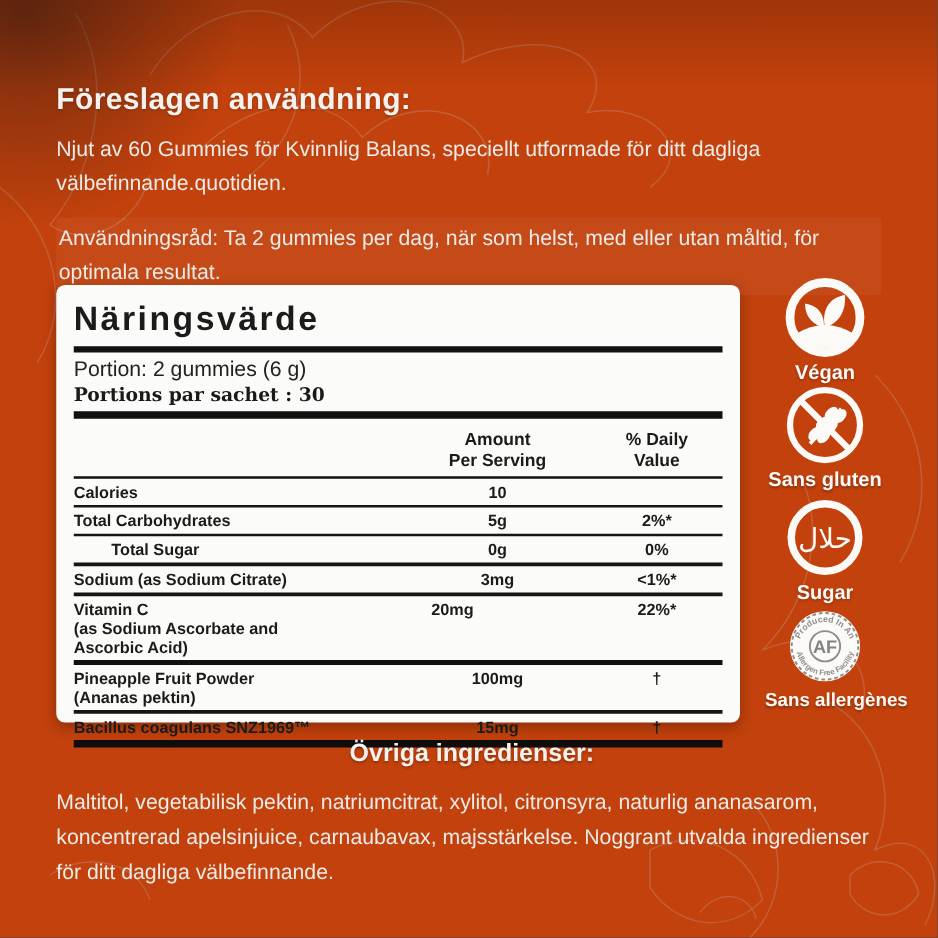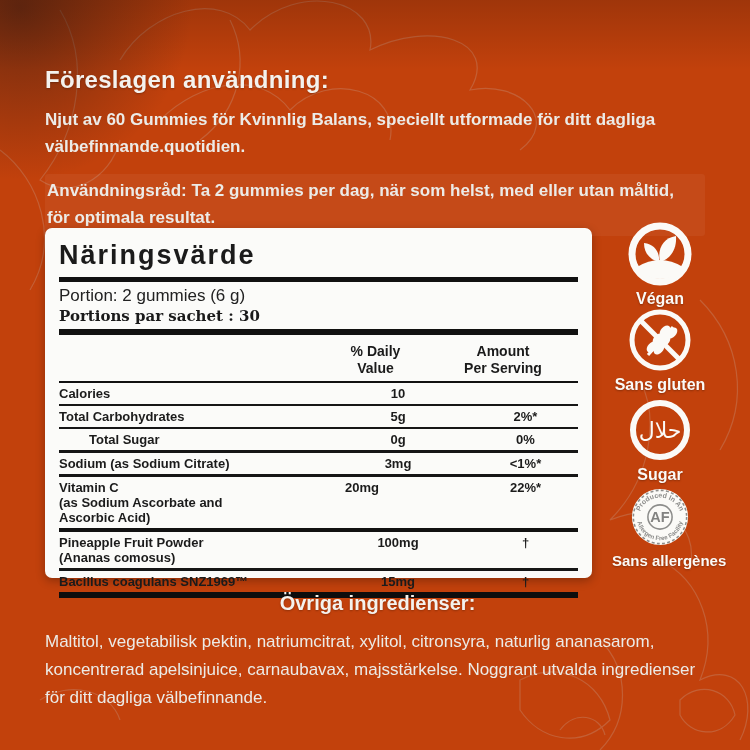--- a/index.html
+++ b/index.html
@@ -13,21 +13,21 @@
   .vignette-tl{position:absolute;left:-70px;top:-70px;width:300px;height:260px;
     background:radial-gradient(circle at 30% 30%, rgba(25,18,18,.5), rgba(25,18,18,0) 62%);
     pointer-events:none;}
   .vignette-top{position:absolute;left:0;top:0;width:100%;height:70px;
     background:linear-gradient(180deg, rgba(0,0,0,.18), rgba(0,0,0,0));pointer-events:none;}
 
   
   .usage{position:absolute;left:45px;top:66px;width:660px;color:#f1efeb;}
   .usage h1{margin:0 0 12px 0;font-size:24px;font-weight:bold;letter-spacing:.3px;
     color:#f4f2ee;text-shadow:0 1px 2px rgba(0,0,0,.25);}
-  .usage p{margin:0 0 14px 0;font-size:17px;line-height:27px;color:#ecebe7;font-weight:bold;}
+  .usage p{margin:0 0 14px 0;font-size:17px;line-height:27px;color:#ecebe7;}
   .usage p.banded{background:rgba(255,255,255,.05);padding:3px 4px 5px 2px;border-radius:3px;}
 
   
   .card{position:absolute;left:45px;top:228px;width:547px;height:350px;
     background:#fbfbf9;border-radius:7px;box-shadow:0 3px 10px rgba(0,0,0,.28);
     padding:10px 14px 0 14px;box-sizing:border-box;color:#1b1b1b;}
   .nf-title{font-size:27px;font-weight:bold;letter-spacing:2px;margin:2px 0 6px 0;
     font-family:"Liberation Sans",sans-serif;}
   .bar{height:5px;background:#111;margin:3px 0;}
   .bar.thickest{height:6px;}
@@ -102,24 +102,24 @@
 
   <div class="card">
     <div class="nf-title">Näringsvärde</div>
     <div class="bar"></div>
     <div class="serving">Portion: 2 gummies (6 g)</div>
     <div class="sachet">Portions par sachet : 30</div>
     <div class="bar thickest"></div>
 
     <div class="nhead">
       <div class="spacer"></div>
+      <div class="th amt">Amount
+Per Serving</div>
       <div class="th dv">% Daily
 Value</div>
-      <div class="th amt">Amount
-Per Serving</div>
     </div>
 
     <div class="nrow b2">
       <div class="name">Calories</div>
       <div class="amt">10</div>
       <div class="dv"></div>
     </div>
 
     <div class="nrow b2">
       <div class="name">Total Carbohydrates</div>
@@ -144,21 +144,21 @@
         <span>Vitamin C</span>
         <span class="sub">(as Sodium Ascorbate and Ascorbic Acid)</span>
       </div>
       <div class="amt">20mg</div>
       <div class="dv">22%*</div>
     </div>
 
     <div class="nrow b3">
       <div class="name">
         <span>Pineapple Fruit Powder</span>
-        <span class="sub">(Ananas comosus)</span>
+        <span class="sub">(Ananas pektin)</span>
       </div>
       <div class="amt">100mg</div>
       <div class="dv">†</div>
     </div>
 
     <div class="nrow b6">
       <div class="name">
         <span>Bacillus coagulans SNZ1969™</span>
       </div>
       <div class="amt">15mg</div>

